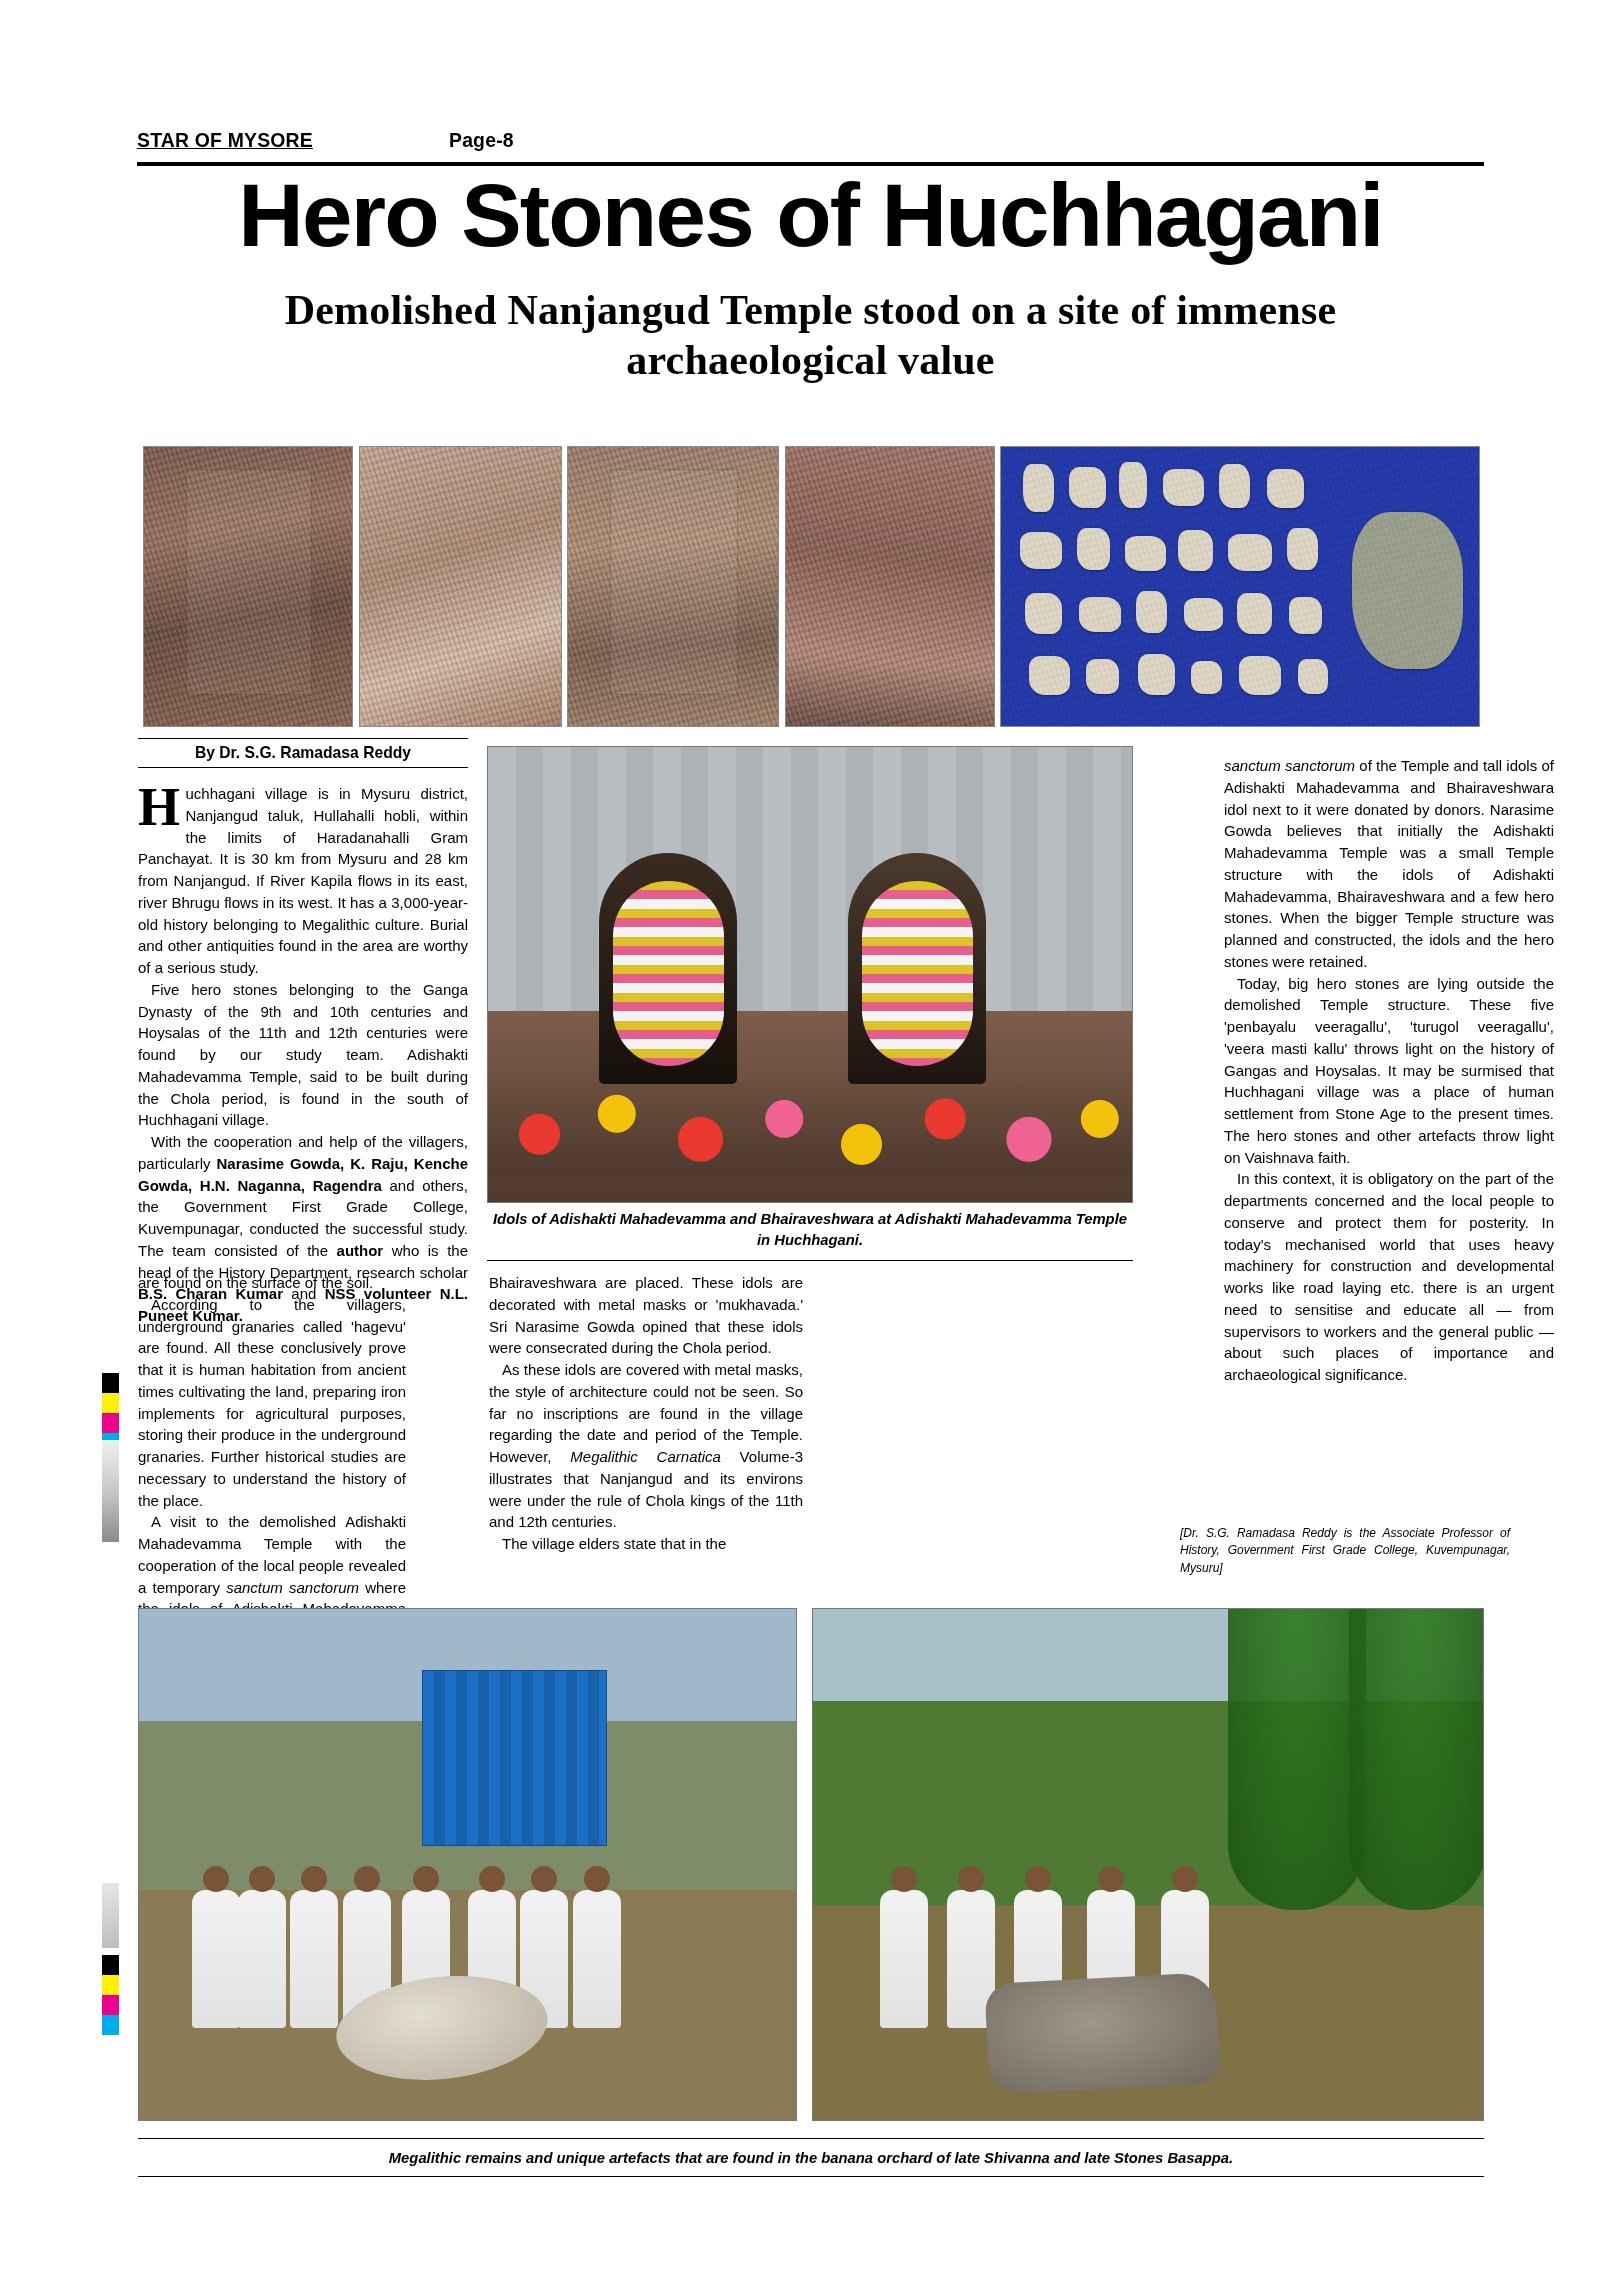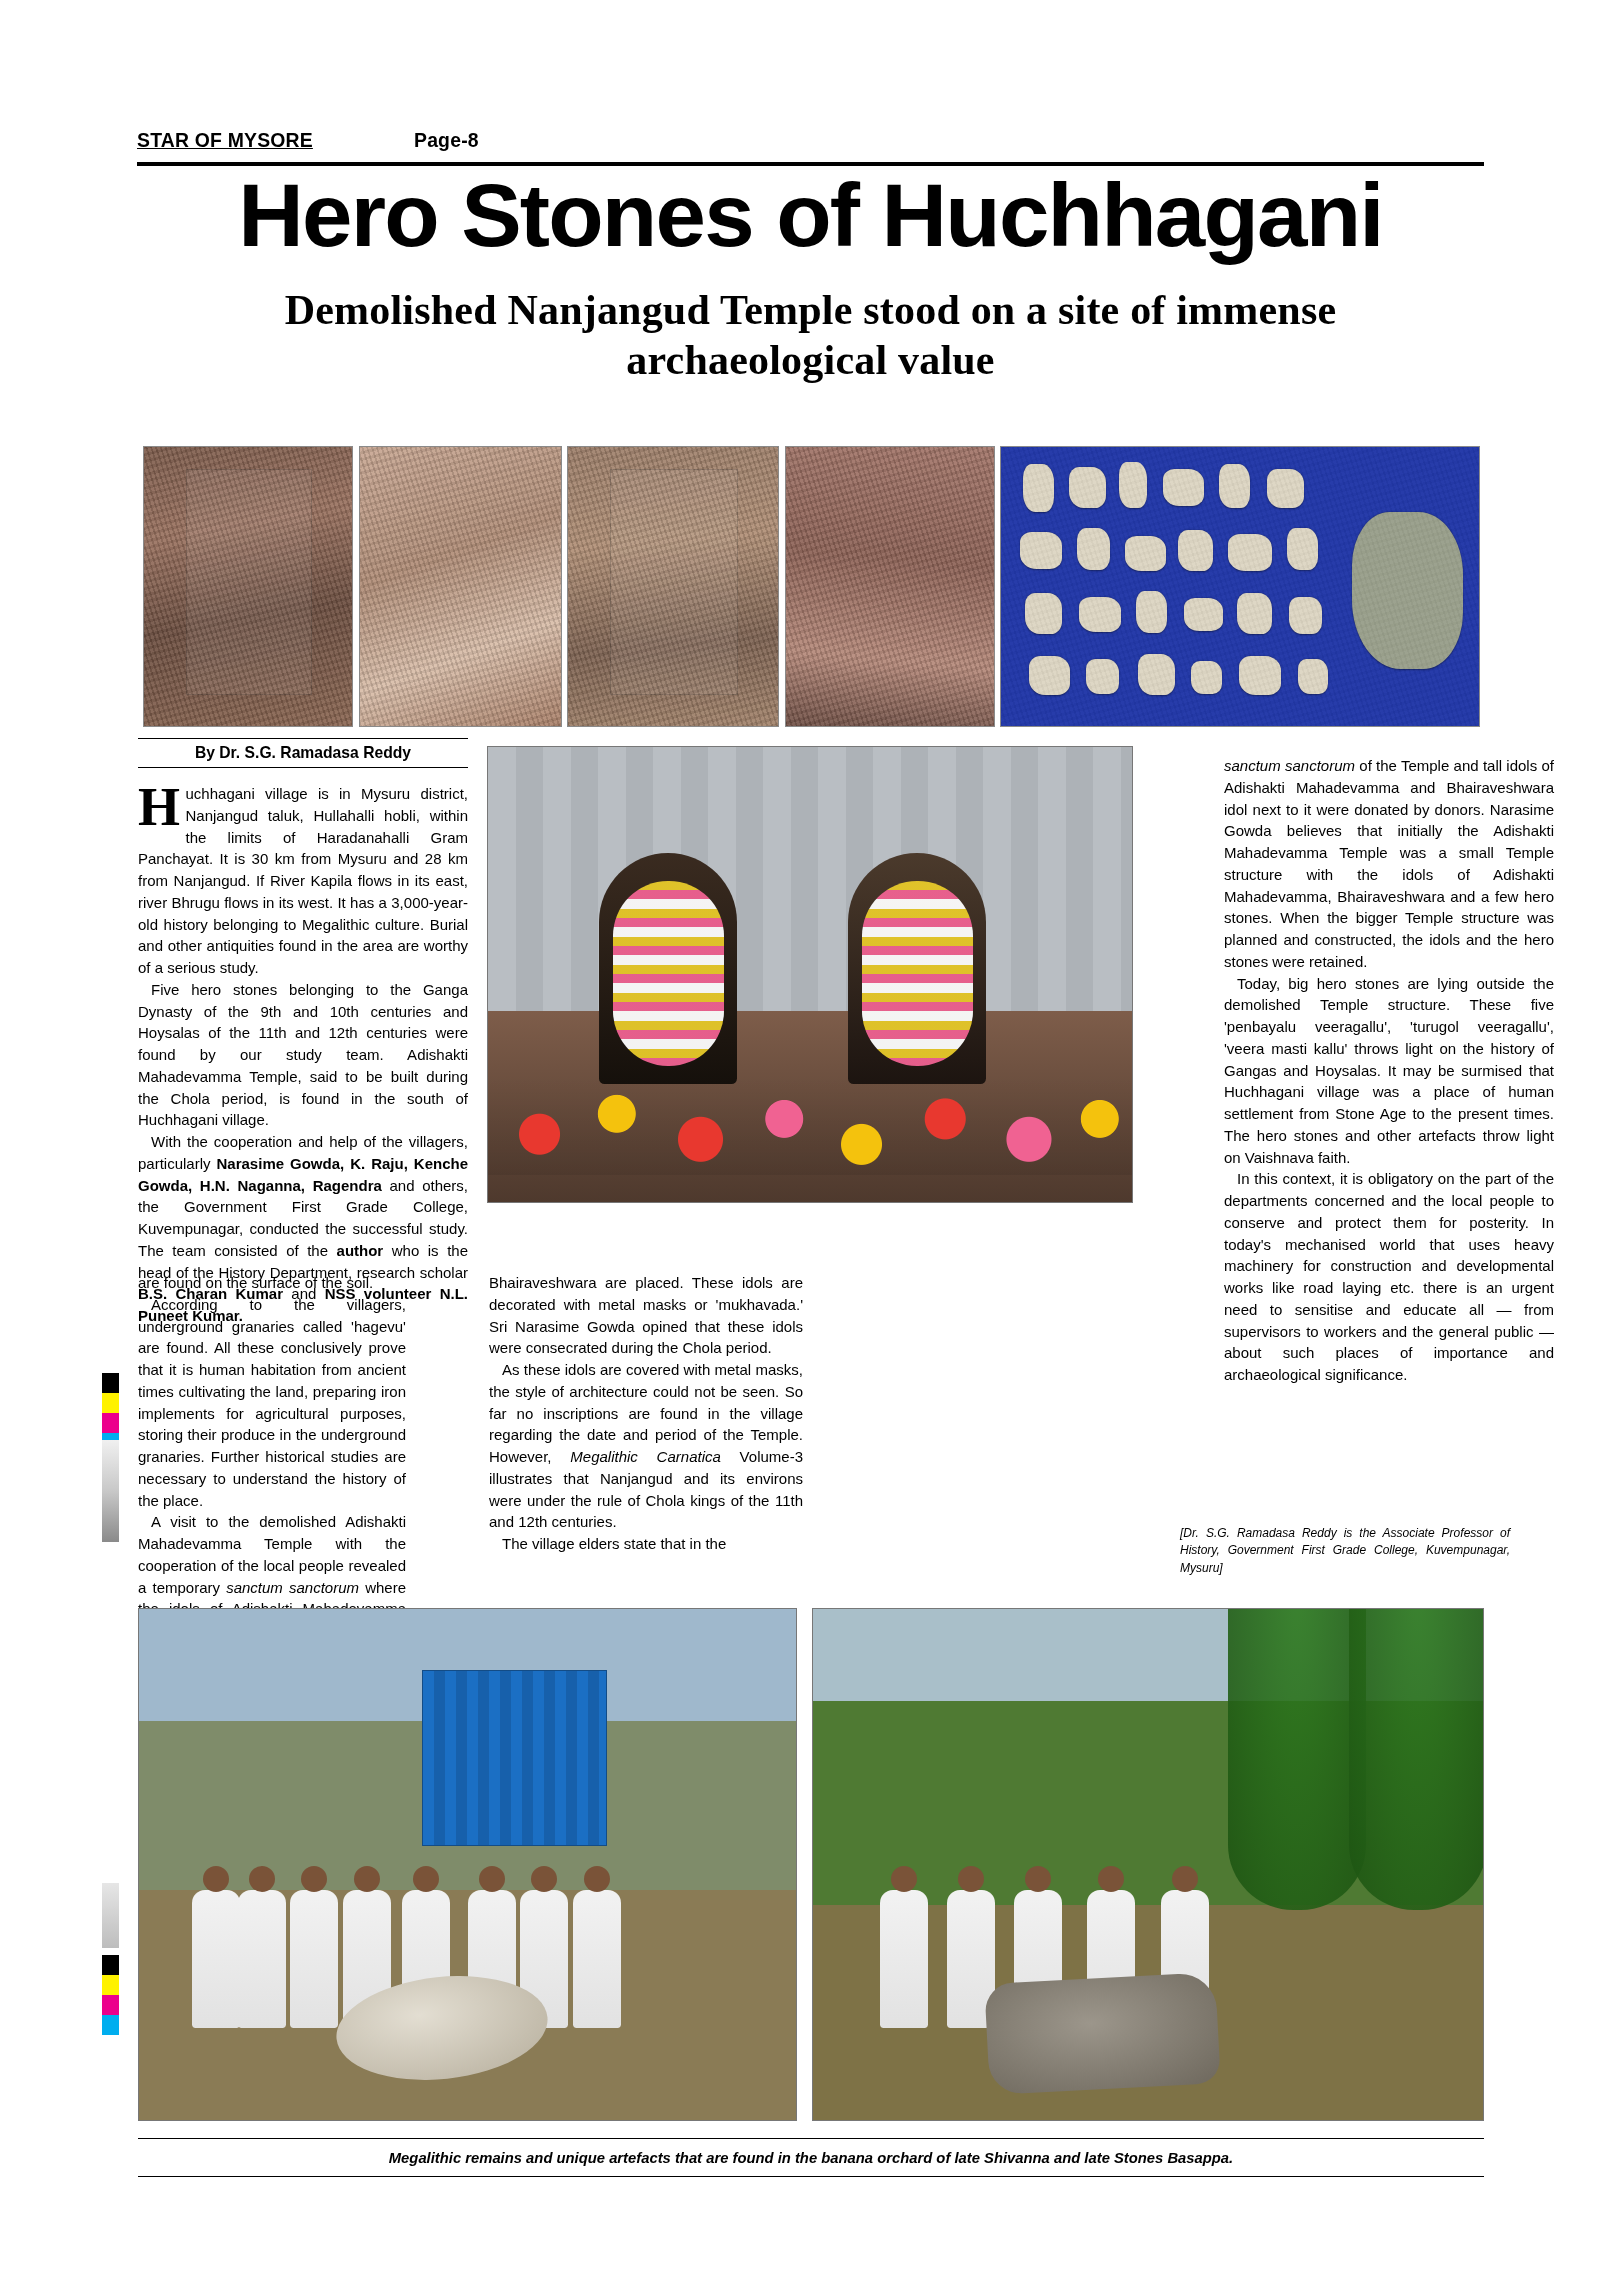--- a/index.html
+++ b/index.html
@@ -29,21 +29,21 @@
     top: 129px;
     width: 1347px;
     display: flex;
     align-items: baseline;
     font-size: 19.4px;
     font-weight: bold;
     letter-spacing: 0.2px;
   }
   .masthead .paper-name { width: 277px; text-decoration: underline; }
   .masthead .issue-date { flex: 1; }
-  .masthead .page-num { text-align: right; }
+  .masthead .page-num { text-align: right; margin-left: 35px; }
   .rule-top {
     position: absolute;
     left: 137px;
     top: 162px;
     width: 1347px;
     height: 3.7px;
     background: #000;
   }
   
   .headline {
@@ -419,20 +419,21 @@
 
   <div class="center-photo">
     <div class="cp-wall"></div>
     <div class="cp-floor"></div>
     <div class="cp-idol left"></div>
     <div class="cp-idol right"></div>
     <div class="cp-garland g1"></div>
     <div class="cp-garland g2"></div>
     <div class="cp-flowers"></div>
   </div>
+  <div class="caption center-caption">Idols of Adishakti Mahadevamma and Bhairaveshwara at Adishakti Mahadevamma Temple in Huchhagani.</div>
 
   <div class="bottom-photos">
     <div class="bp bp-left">
       <div class="blue-shed"></div>
       <div class="person" style="left:8%;"></div>
       <div class="person" style="left:15%;"></div>
       <div class="person" style="left:23%;"></div>
       <div class="person" style="left:31%;"></div>
       <div class="person" style="left:40%;"></div>
       <div class="person" style="left:50%;"></div>

